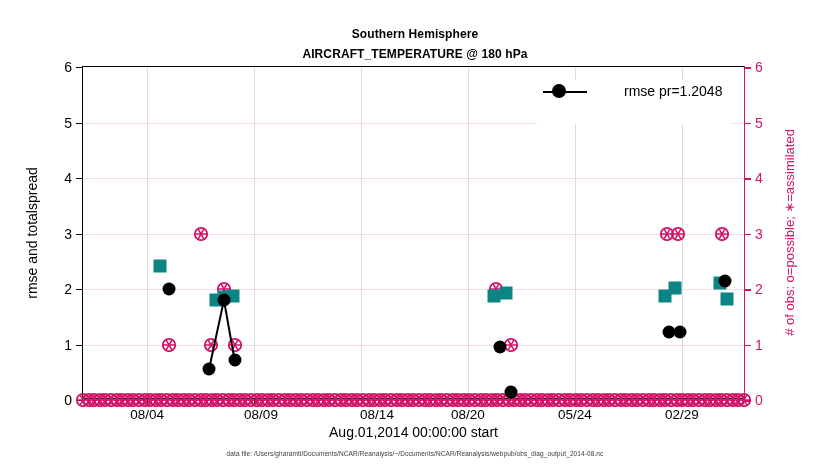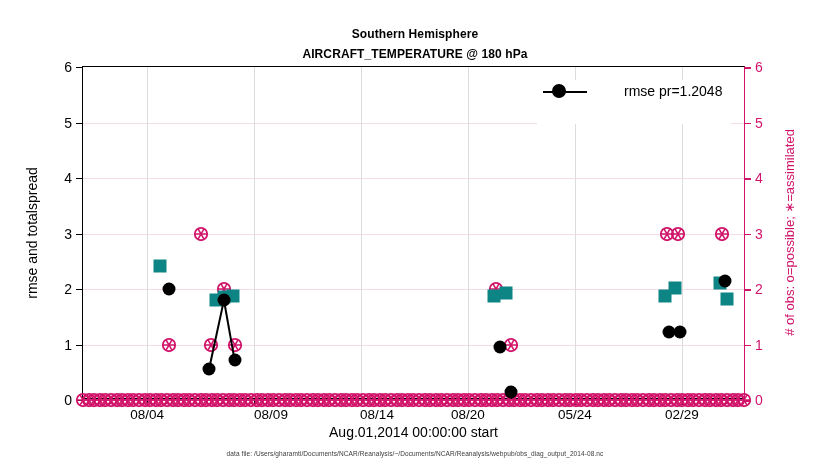--- a/index.html
+++ b/index.html
@@ -116,21 +116,21 @@
       <div class="ylab-r" style="top: 111px;">4</div>
       <div class="tick-r" style="top: 55.5px;"></div>
       <div class="ylab-r" style="top: 55.5px;">5</div>
       <div class="tick-r" style="top: 0px;"></div>
       <div class="ylab-r" style="top: 0px;">6</div>
       <div class="gridline-v" style="left: 64.1613px;"></div>
       <div class="tick-b" style="left: 64.1613px;"></div>
       <div class="xlab" style="left: 64.1613px;">08/04</div>
       <div class="gridline-v" style="left: 171.097px;"></div>
       <div class="tick-b" style="left: 171.097px;"></div>
-      <div class="xlab" style="left: 188px;">08/09</div>
+      <div class="xlab" style="left: 178px;">08/09</div>
       <div class="gridline-v" style="left: 278.032px;"></div>
       <div class="tick-b" style="left: 278.032px;"></div>
       <div class="xlab" style="left: 294px;">08/14</div>
       <div class="gridline-v" style="left: 384.968px;"></div>
       <div class="tick-b" style="left: 384.968px;"></div>
       <div class="xlab" style="left: 384.968px;">08/20</div>
       <div class="gridline-v" style="left: 491.903px;"></div>
       <div class="tick-b" style="left: 491.903px;"></div>
       <div class="xlab" style="left: 491.903px;">05/24</div>
       <div class="gridline-v" style="left: 598.839px;"></div>

